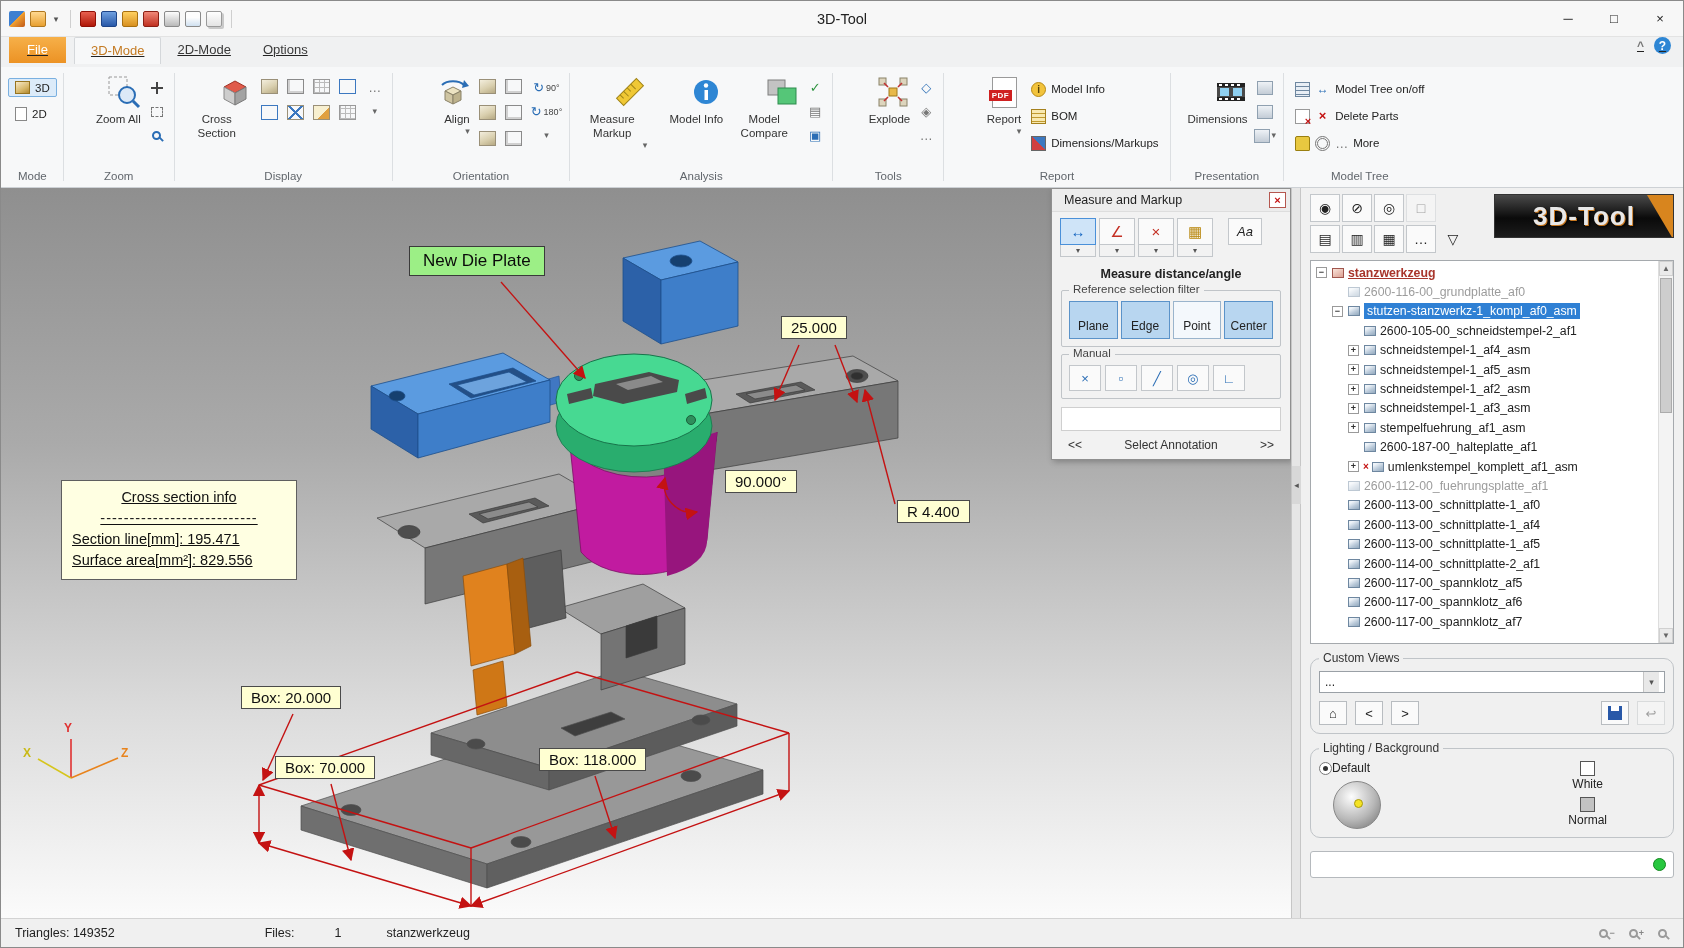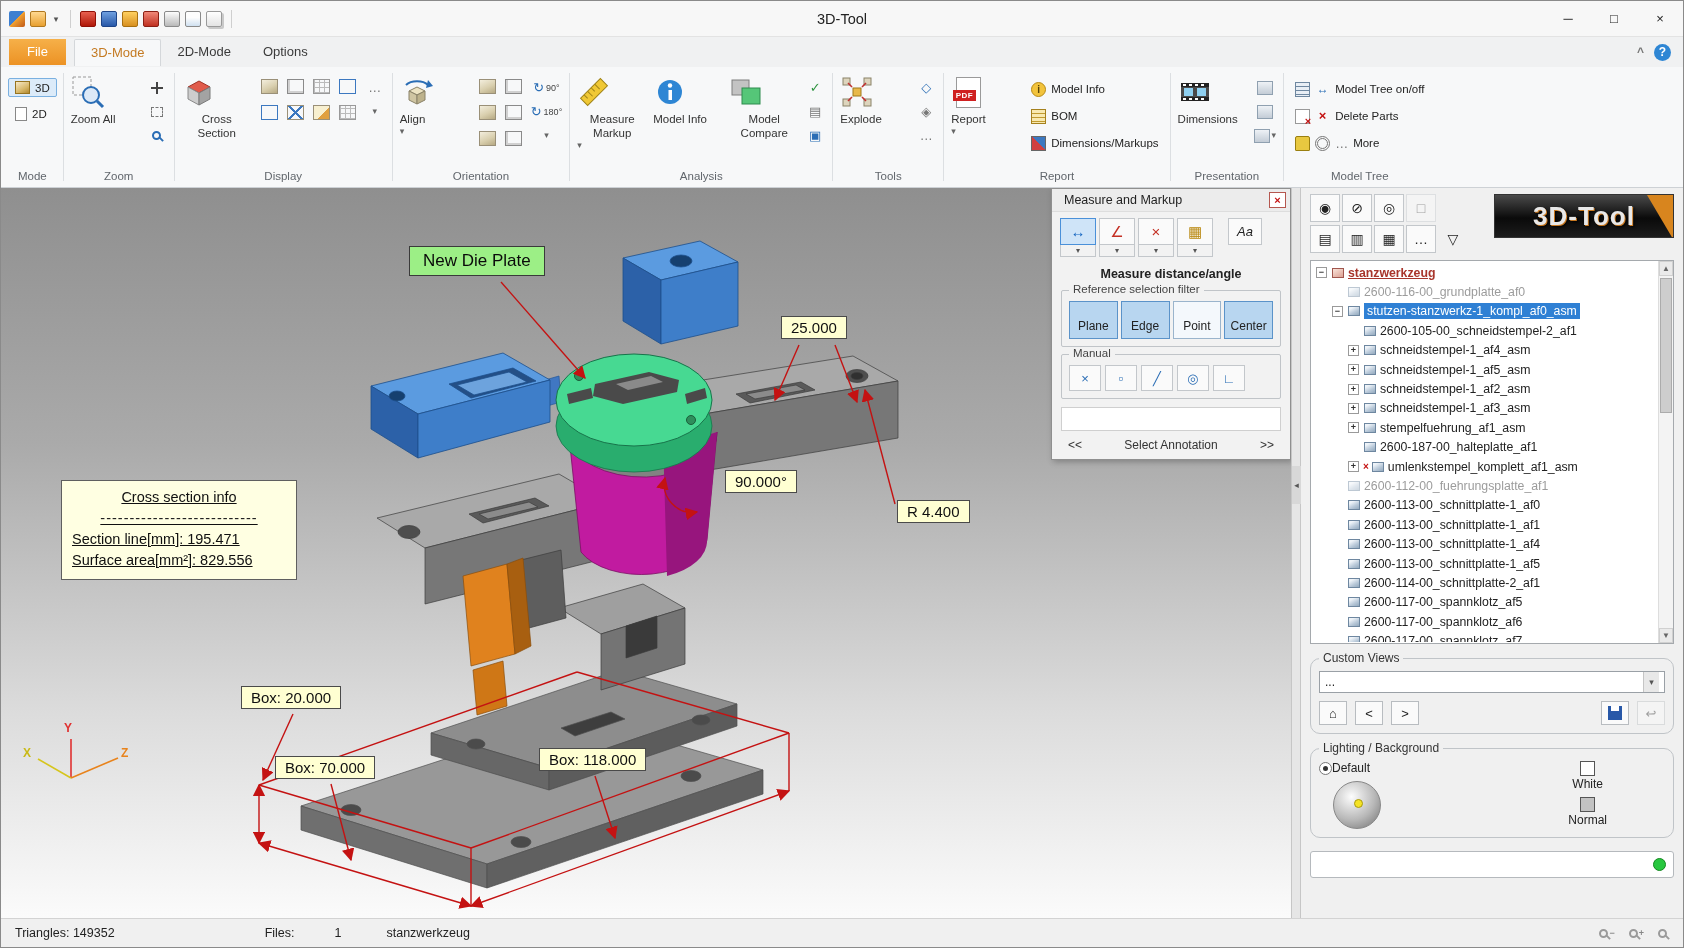--- a/index.html
+++ b/index.html
@@ -21,36 +21,36 @@
   .qa-stl{background:linear-gradient(#ffd060,#d89020);border:1px solid #a87010;}
   .qa-dxf{background:linear-gradient(#f08878,#c03020);border:1px solid #8a1f14;}
   .qa-print{background:linear-gradient(#fdfdfd,#b9b9b9);border:1px solid #8a8a8a;}
   .qa-preview{background:linear-gradient(#fdfdfd 40%,#cfe0f0);border:1px solid #8a8a8a;}
   .qa-copy{background:linear-gradient(#fff,#e4e4e4);border:1px solid #9a9a9a;box-shadow:2px 2px 0 #c9c9c9;}
   .win-title{position:absolute;left:0;right:0;text-align:center;font-size:14.5px;color:#222;pointer-events:none;}
   .winbtns{margin-left:auto;display:flex;height:100%;}
   .winbtn{width:46px;height:100%;display:flex;align-items:center;justify-content:center;font-size:13px;color:#222;}
 
   
-  .tabrow{position:absolute;top:36px;left:0;right:0;height:30px;background:#f0f1f2;display:flex;align-items:center;padding-left:8px;}
+  .tabrow{position:absolute;top:36px;left:0;right:0;height:30px;background:#f0f1f2;display:flex;align-items:flex-start;padding-left:8px;text-decoration:underline;}
   .tab{padding:5px 16px 6px;font-size:13px;color:#3a3a3a;}
   .tab.file{background:linear-gradient(#f6b049,#ec9224);color:#fff;margin-right:8px;padding:5px 18px 6px;}
   .tab.active{background:#f7f8f9;border:1px solid #d4d7da;border-bottom:none;color:#c47a22;border-radius:2px 2px 0 0;}
   .tabrow-right{margin-left:auto;display:flex;align-items:center;gap:10px;padding-right:12px;}
   .collapse-ribbon{color:#777;font-size:12px;font-weight:bold;}
   .help-btn{width:17px;height:17px;border-radius:50%;background:#2e86d4;color:#fff;font-weight:bold;font-size:12px;display:flex;align-items:center;justify-content:center;}
 
   
   .ribbon{position:absolute;top:66px;left:0;right:0;height:121px;background:#f7f8f9;border-bottom:1px solid #cdd1d5;display:flex;align-items:stretch;padding:0 2px;}
   .rgroup{display:flex;flex-direction:column;padding:2px 5px 0;}
   .rdiv{width:1px;background:#dcdfe2;margin:6px 1px;}
   .rcontent{flex:1;display:flex;align-items:flex-start;gap:4px;}
   .rcontent.col{flex-direction:column;justify-content:flex-start;gap:7px;padding-top:9px;}
   .rlabel{height:17px;font-size:11.5px;color:#61666c;text-align:center;}
-  .bbtn{display:flex;flex-direction:column;align-items:flex-start;width:72px;min-width:64px;height:92px;padding-top:5px;font-size:11.5px;color:#333;border:1px solid transparent;border-radius:2px;text-align:center;line-height:1.2;}
+  .bbtn{display:flex;flex-direction:column;align-items:flex-end;width:72px;min-width:64px;height:92px;padding-top:5px;font-size:11.5px;color:#333;border:1px solid transparent;border-radius:2px;text-align:center;line-height:1.2;}
   .big-ic{width:34px;height:34px;margin-bottom:4px;flex:none;display:flex;align-items:center;justify-content:center;}
   .drop{font-size:9px;color:#666;line-height:1;}
   .sbtn{display:flex;align-items:center;gap:5px;padding:2px 6px;border:1px solid transparent;border-radius:2px;font-size:11.5px;}
   .sbtn.sel{background:#dcebf9;border-color:#7ab0e0;}
   .mbtn{min-width:22px;height:21px;display:flex;align-items:center;justify-content:center;border:1px solid transparent;border-radius:2px;gap:2px;}
   .icol{display:flex;flex-direction:column;gap:3px;padding-top:8px;}
   .cube-ic{width:15px;height:13px;background:linear-gradient(150deg,#f6e9c8,#d8b86a 60%,#b08830);border:1px solid #97741f;}
   .page-ic{width:12px;height:14px;background:#fff;border:1px solid #888;}
   .cube-mini{width:17px;height:15px;background:linear-gradient(155deg,#f3eedd 0%,#d9cfae 55%,#b6a983 100%);border:1px solid #9a9078;}
   .cube-mini.wire{background:none;border:1px solid #8a8a8a;box-shadow:inset 2px -2px 0 #d0d0d0;}
@@ -830,25 +830,20 @@
               <span class="lbl">2600-112-00_fuehrungsplatte_af1</span>
             </div>
             <div class="tree-row " style="padding-left: 20px;">
               <span class="exp none"></span>
               <span class="p-ic"></span>
               <span class="lbl">2600-113-00_schnittplatte-1_af0</span>
             </div>
             <div class="tree-row " style="padding-left: 20px;">
               <span class="exp none"></span>
               <span class="p-ic"></span>
-              <span class="lbl">2600-113-00_schnittplatte-1_af1</span>
-            </div>
-            <div class="tree-row " style="padding-left: 20px;">
-              <span class="exp none"></span>
-              <span class="p-ic"></span>
               <span class="lbl">2600-113-00_schnittplatte-1_af4</span>
             </div>
             <div class="tree-row " style="padding-left: 20px;">
               <span class="exp none"></span>
               <span class="p-ic"></span>
               <span class="lbl">2600-113-00_schnittplatte-1_af5</span>
             </div>
             <div class="tree-row " style="padding-left: 20px;">
               <span class="exp none"></span>
               <span class="p-ic"></span>

